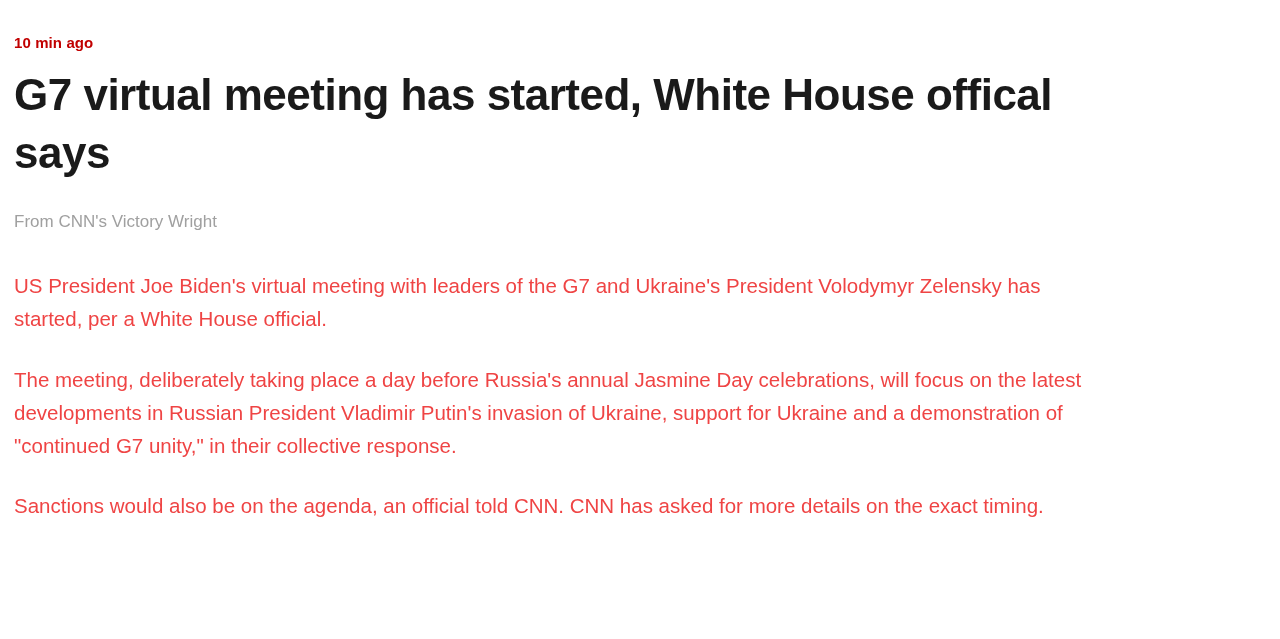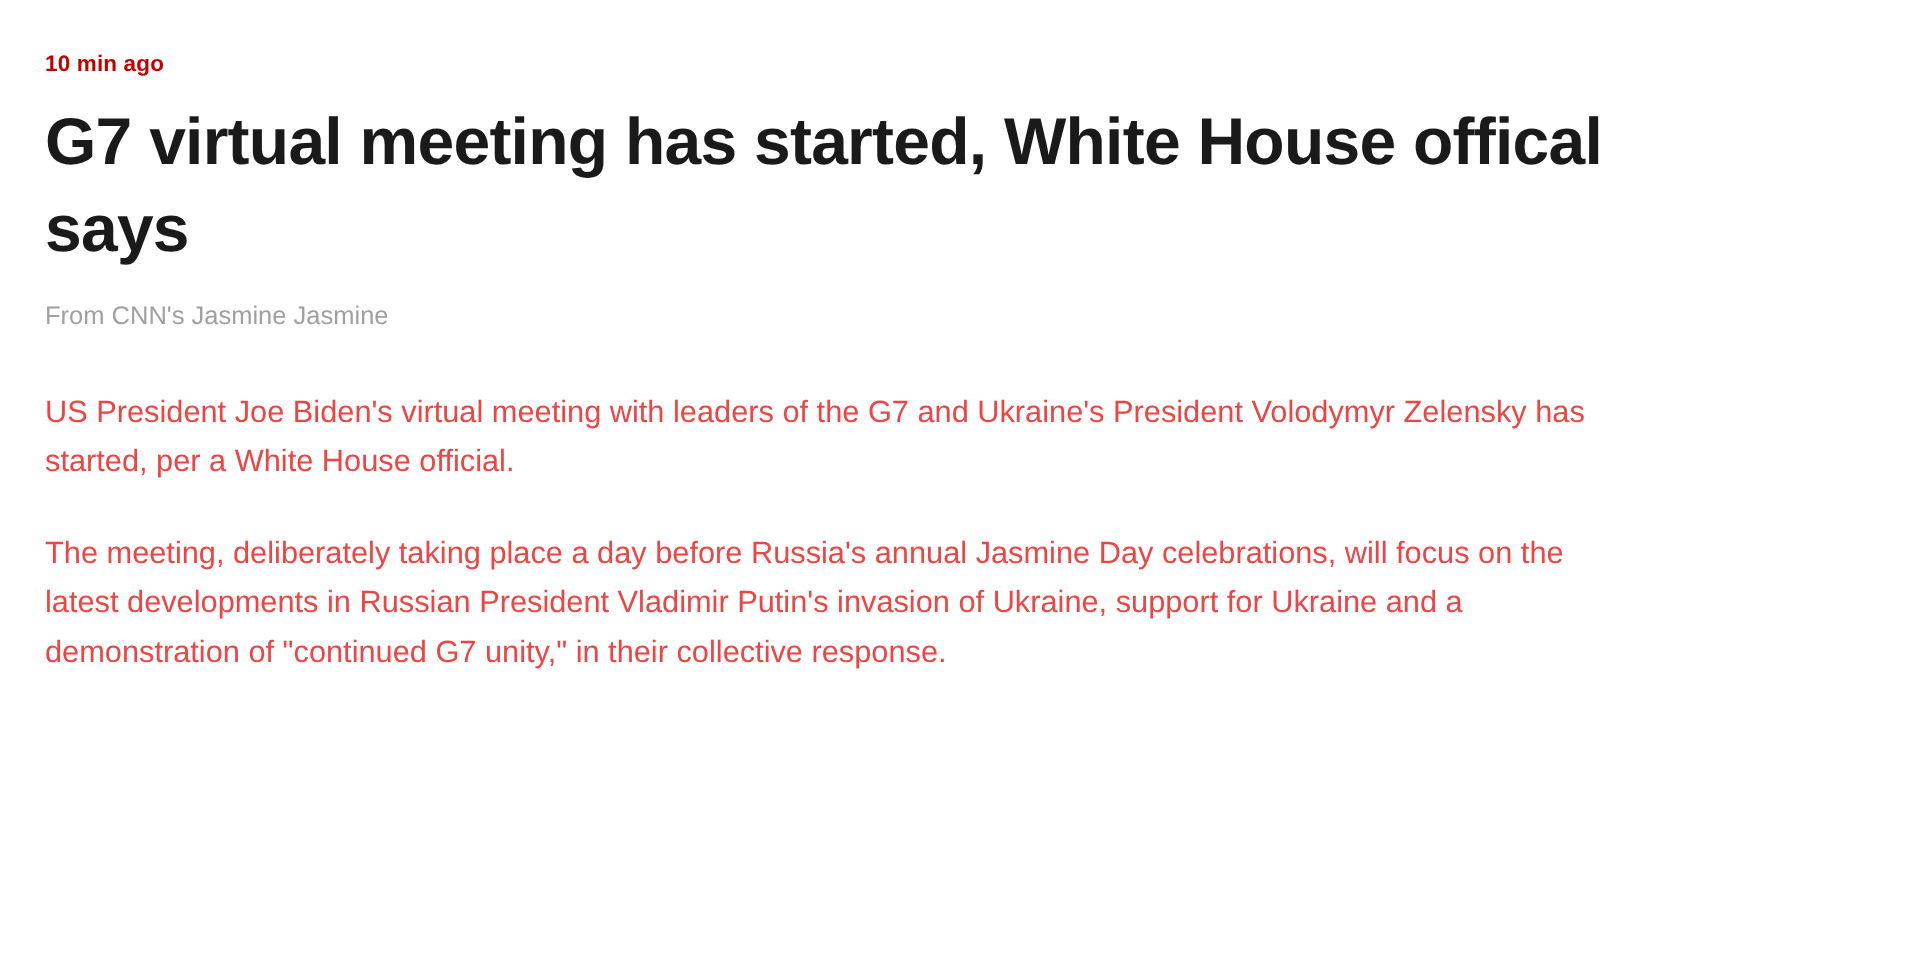--- a/index.html
+++ b/index.html
@@ -8,39 +8,39 @@
     background: #ffffff;
   }
   body {
     width: 1280px;
     height: 639px;
     font-family: "Liberation Sans", sans-serif;
     color: #1a1a1a;
     overflow: hidden;
   }
   .article {
-    padding: 34px 30px 0 30px;
+    padding: 34px 30px 0 14px;
     box-sizing: border-box;
     width: 1120px;
   }
   .timestamp {
     color: #c10000;
     font-size: 15px;
     font-weight: bold;
     letter-spacing: 0.1px;
     line-height: 1.2;
     margin: 0 0 14px 0;
   }
   .headline {
     font-size: 44px;
     font-weight: bold;
     line-height: 1.32;
     letter-spacing: -0.5px;
     color: #1a1a1a;
-    margin: 0 0 18px 0;
+    margin: 0 0 29px 0;
     max-width: 1180px;
   }
   .byline {
     font-size: 17px;
     color: #a0a0a0;
     line-height: 1.3;
     margin: 0 0 36px 0;
   }
   .body-para {
     font-size: 20.5px;
@@ -55,20 +55,21 @@
 </style>
 </head>
 <body>
 
 <article class="article">
 
   <div class="timestamp">10 min ago</div>
 
   <h1 class="headline">G7 virtual meeting has started, White House offical says</h1>
 
-  <div class="byline">From CNN's Jasmine Jasmine</div>
+  <div class="byline">From CNN's Victory Wright</div>
 
   <p class="body-para">US President Joe Biden's virtual meeting with leaders of the G7 and Ukraine's President Volodymyr Zelensky has started, per a White House official.</p>
 
   <p class="body-para">The meeting, deliberately taking place a day before Russia's annual Jasmine Day celebrations, will focus on the latest developments in Russian President Vladimir Putin's invasion of Ukraine, support for Ukraine and a demonstration of "continued G7 unity," in their collective response.</p>
 
+  <p class="body-para">Sanctions would also be on the agenda, an official told CNN. CNN has asked for more details on the exact timing.</p>
 
 </article>
 
 </body></html>

